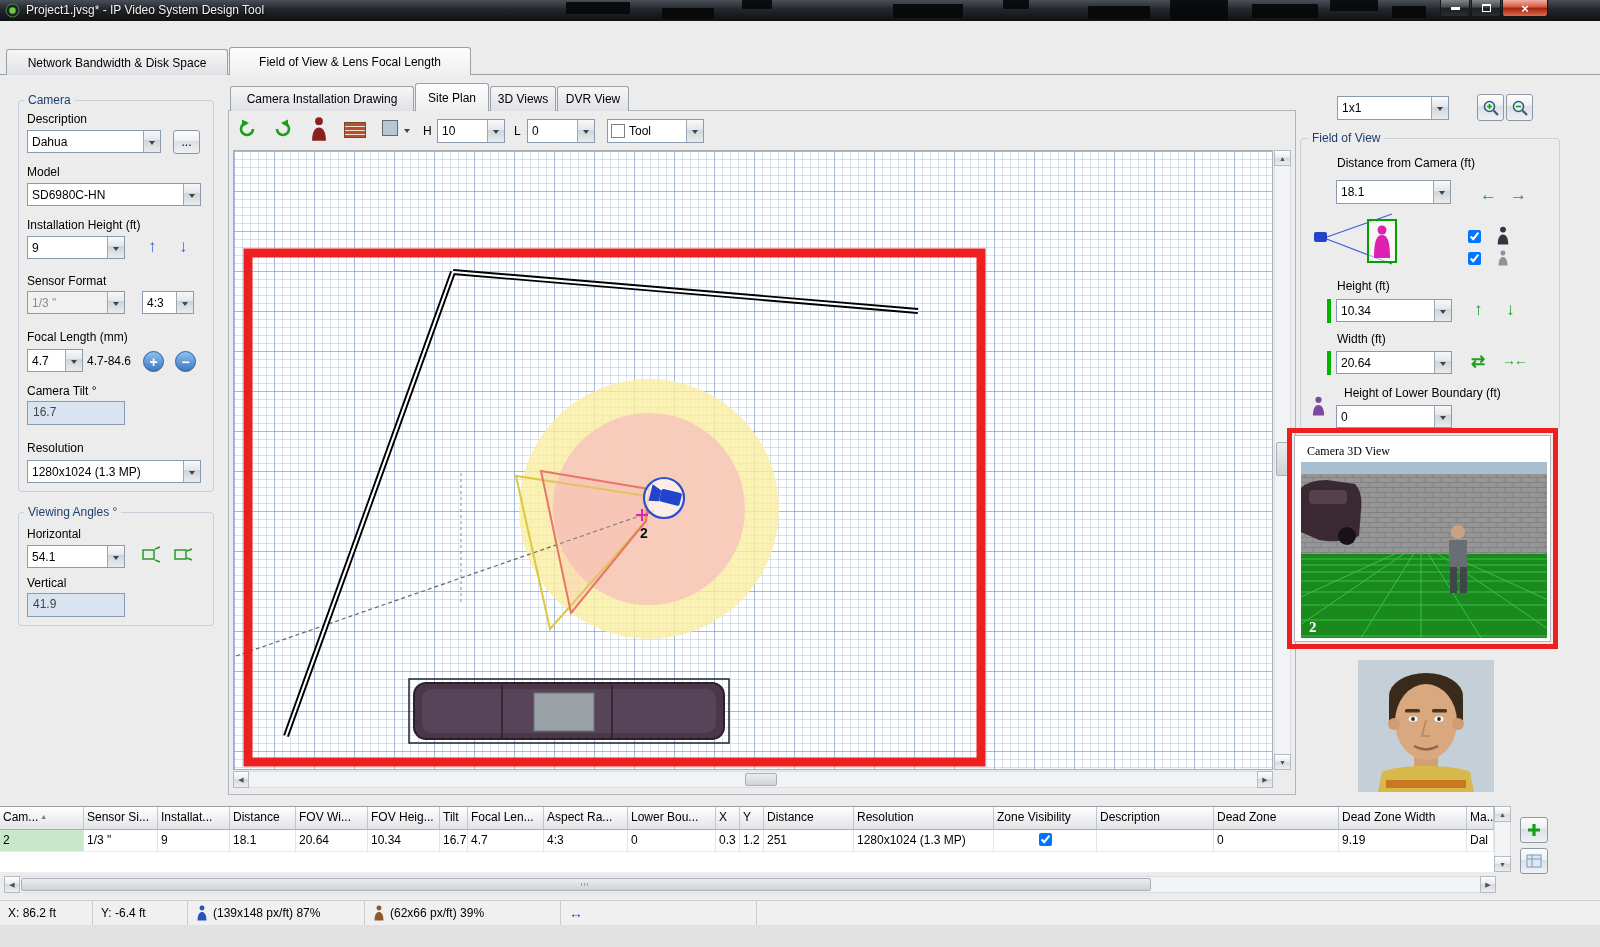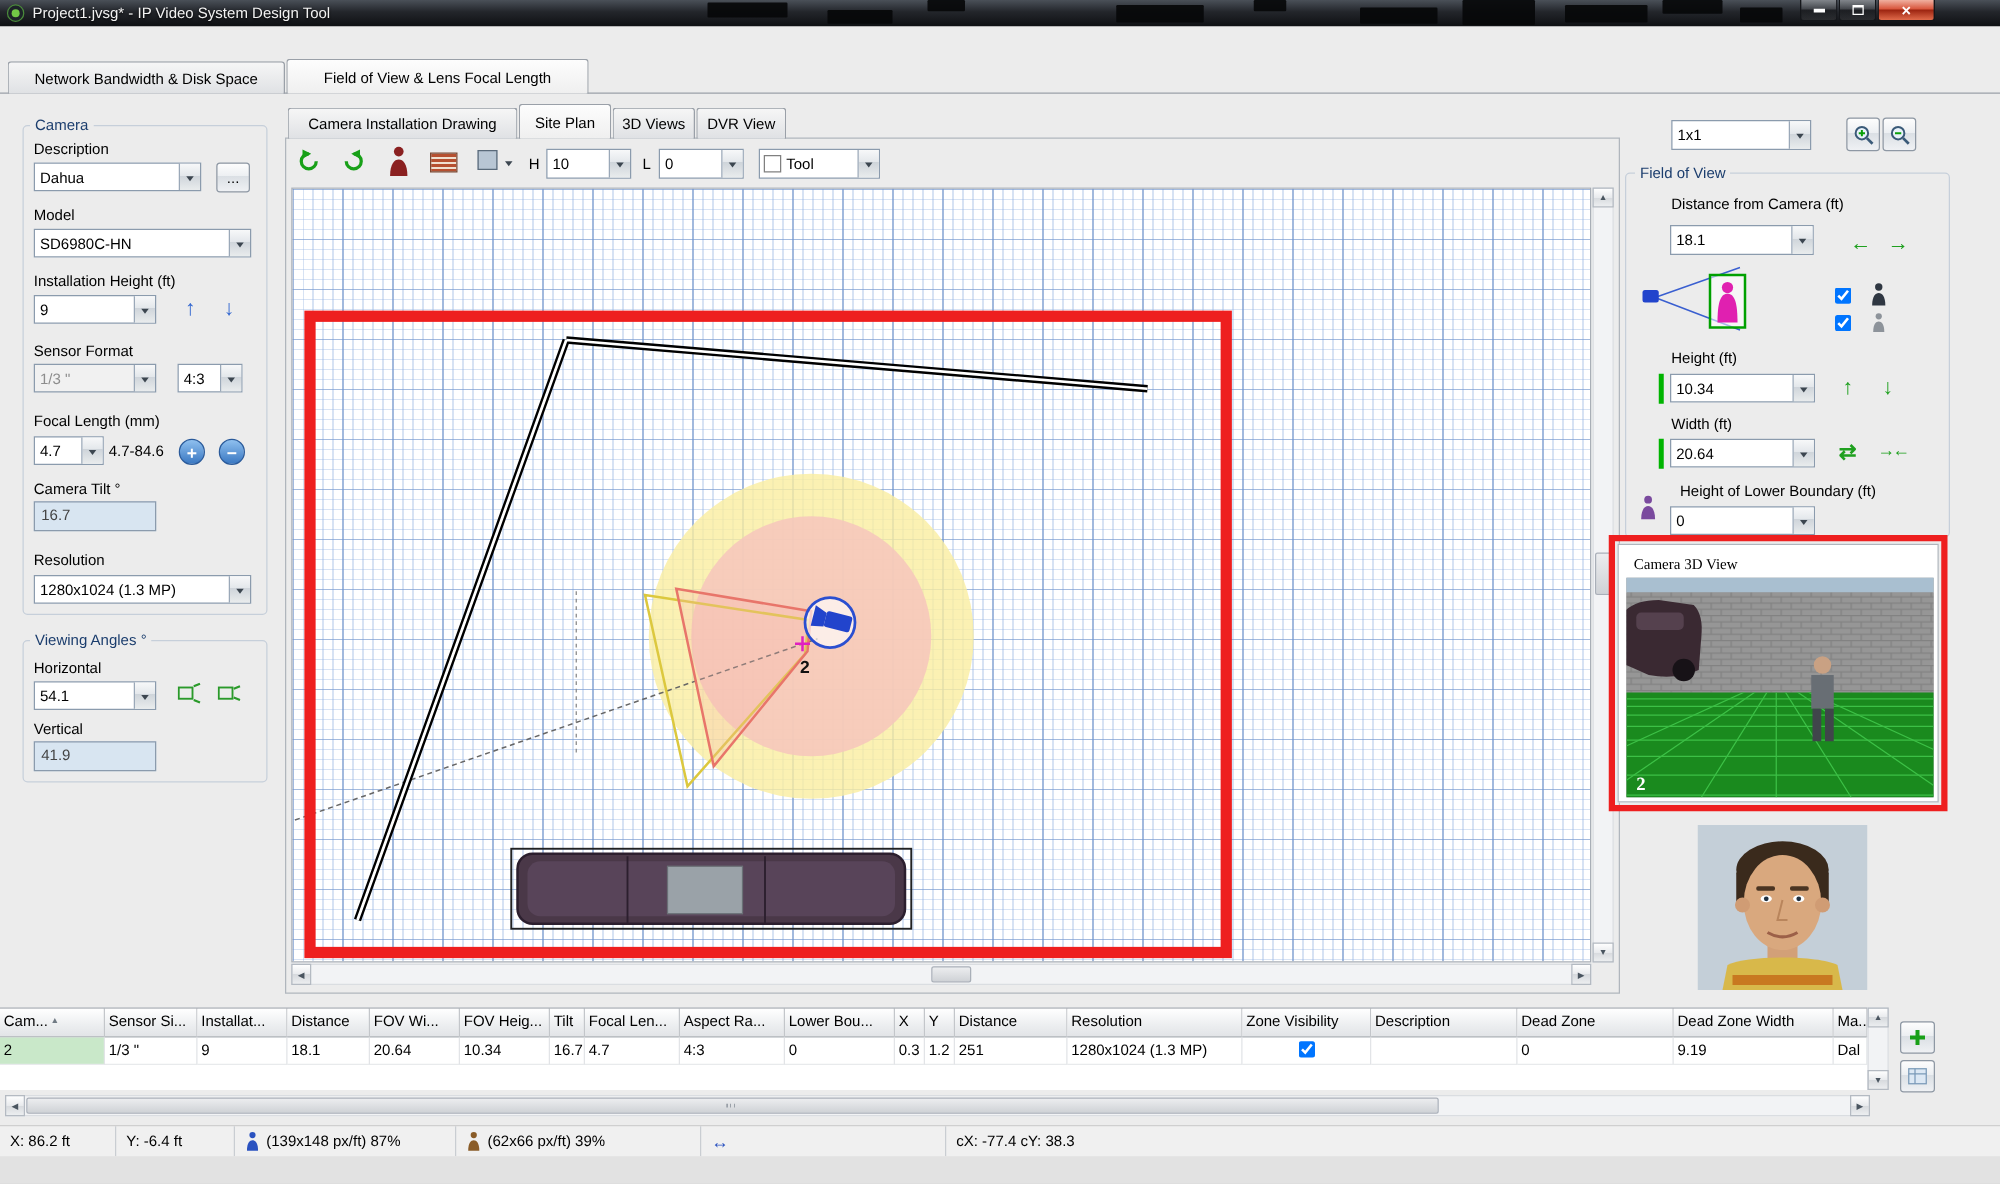--- a/index.html
+++ b/index.html
@@ -564,19 +564,16 @@
     <div class="sp" style="left:365px;width:196px">
       <svg width="12" height="16" viewBox="0 0 13 18">
           <circle cx="6.5" cy="3.4" r="2.8" fill="#8a5c28"></circle>
           <path d="M1.5 17.5 C1.5 10.5 4 8 6.5 8 C9 8 11.5 10.5 11.5 17.5 Z" fill="#8a5c28"></path>
         </svg>
       <span>(62x66 px/ft) 39%</span>
     </div>
     <div class="sp" style="left:561px;width:196px">
       <span style="color:#2a52c0;font-weight:bold;font-size:14px">↔</span>
     </div>
-    <div class="sp" style="left:757px;width:843px;border-right:none">
-        <span>cX: -77.4  cY: 38.3</span>
-      </div>
   </div>
   <div class="abs" style="left:0;top:925px;width:1600px;height:22px;background:#e2e2e2"></div>
 
 </div>
 
 </body></html>

